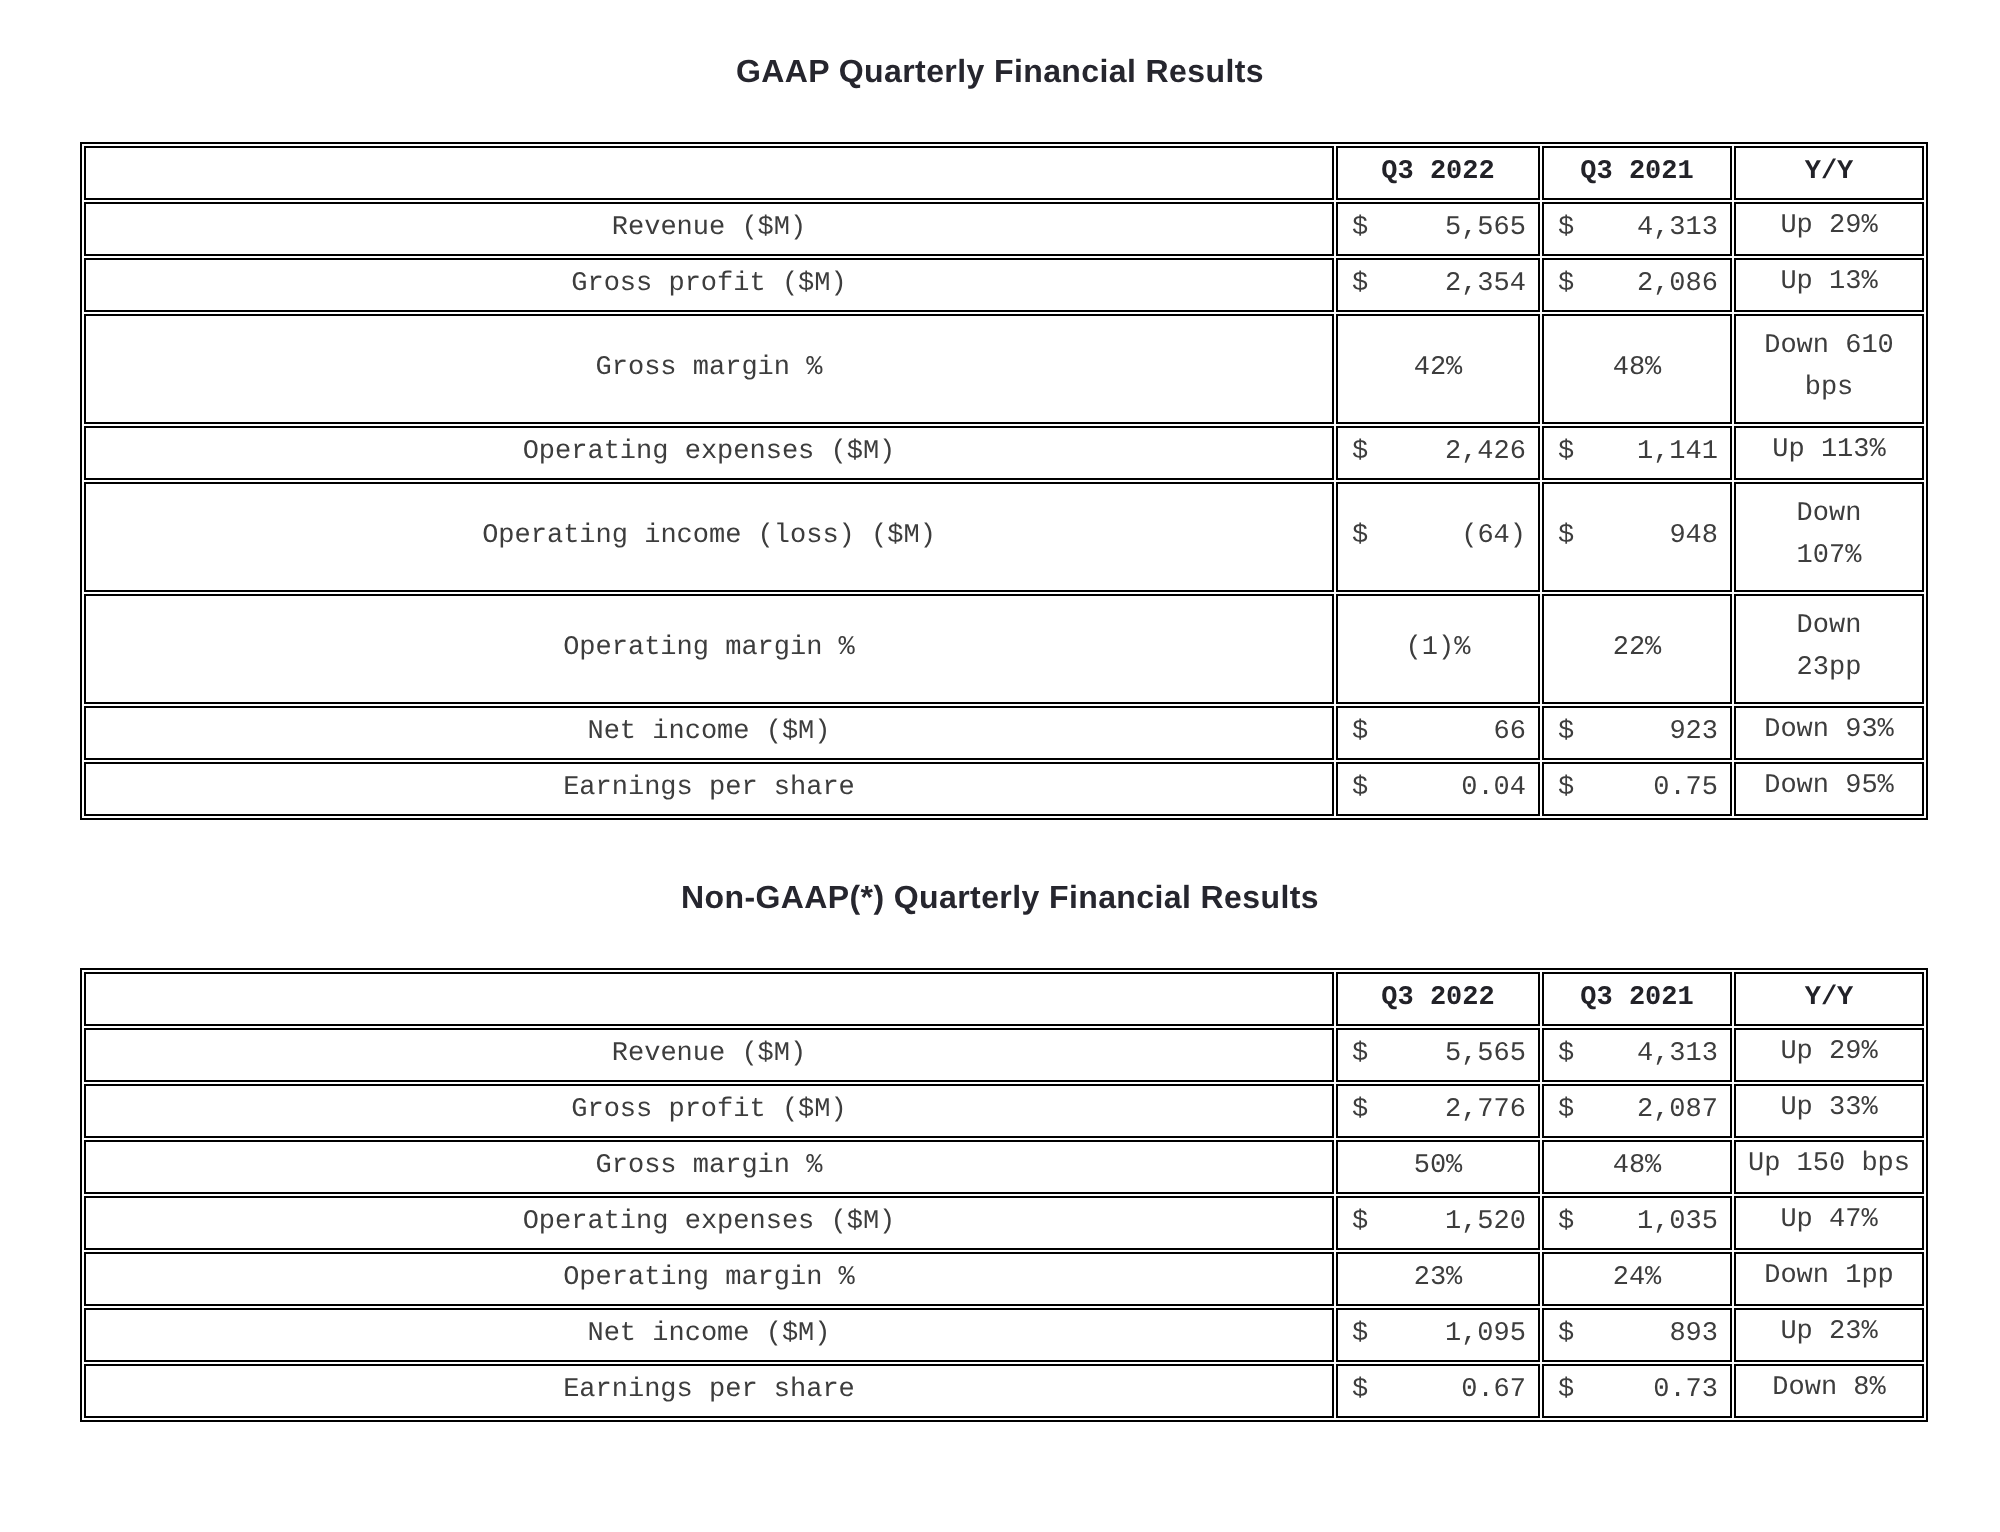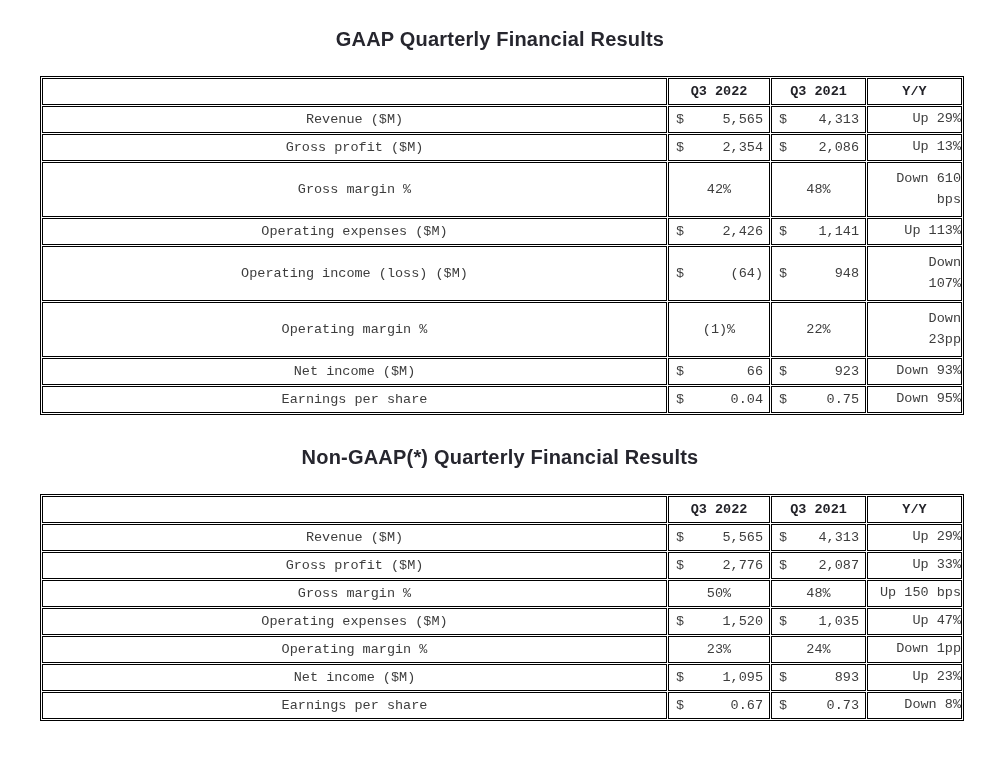--- a/index.html
+++ b/index.html
@@ -12,21 +12,21 @@
   .page {
     width: 1000px;
     height: 766px;
     background: #ffffff;
     overflow: hidden;
   }
   .table-title {
     margin: 0;
     padding: 28px 0 25px 0;
     text-align: center;
-    font-size: 20px;
+    font-size: 16px;
     font-weight: bold;
     color: #26262e;
     letter-spacing: 0.2px;
   }
   .report-section.second .table-title {
     padding-top: 31px;
   }
   table.fin-table {
     margin-left: 40px;
     border-collapse: separate;
@@ -63,21 +63,21 @@
     display: flex;
     justify-content: space-between;
     align-items: center;
     padding: 0 6px 0 7px;
   }
   td.pct {
     text-align: center;
     padding-right: 2px;
   }
   td.yy {
-    text-align: right;
+    text-align: center;
     white-space: pre-line;
     line-height: 1.55;
     padding: 0 1px;
   }
 </style>
 </head>
 <body>
 
 <div class="page">
 

